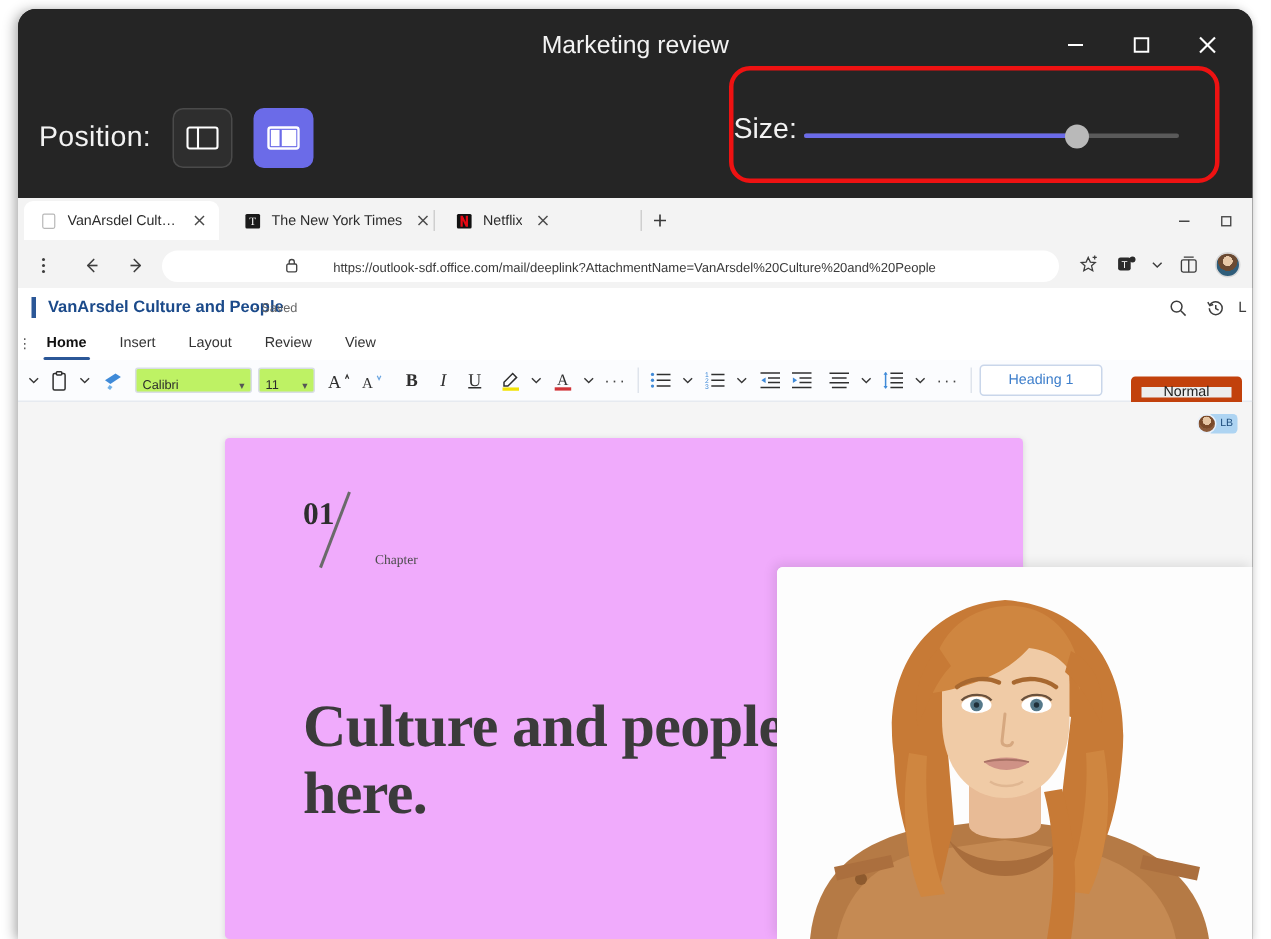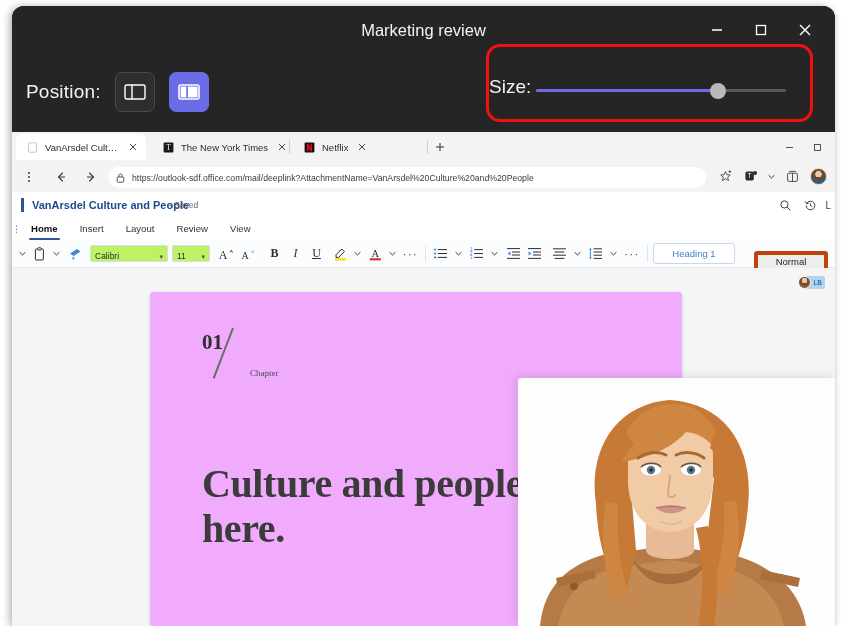--- a/index.html
+++ b/index.html
@@ -175,21 +175,22 @@
     display: flex; align-items: center; justify-content: center;
     color: #3d3d3d; flex: none;
   }
   .omnibox {
     position: absolute; left: 96px; top: 5px;
     width: 598px; height: 21px;
     background: #ffffff;
     border-radius: 11px;
     display: flex; align-items: center;
     padding: 0 8px;
-    gap: 7px;
+    gap: 23px;
+    justify-content: center;
   }
   .omnibox-url {
     font-size: 8.7px; color: #3a3a3a;
     white-space: nowrap; overflow: hidden;
     font-family: "Liberation Sans", sans-serif;
   }
   .addr-actions {
     position: absolute; right: 6px; top: 3px;
     display: flex; align-items: center; gap: 4px;
   }
@@ -292,21 +293,21 @@
   .rb-divider { width: 1px; height: 17px; background: #dfe4ec; margin: 0 5px; flex: none; }
   .style-box {
     height: 21px; border-radius: 3px;
     display: flex; align-items: center; justify-content: center;
     font-size: 9.5px; flex: none;
   }
   .style-heading {
     width: 82px; border: 1px solid #c9d6ea; background: #fff; color: #3d7ecb;
   }
   .style-normal {
-    width: 74px; border: 4px solid #c2410c; background: #eceded; color: #222; margin-top: 16px;
+    width: 74px; border: 7px solid #c2410c; background: #eceded; color: #222; margin-top: 16px;
   }
   .rb-ellipsis { letter-spacing: 1.5px; font-size: 11px; color: #444; }
 
   
   .canvas {
     position: absolute; left: 0; top: 76px;
     width: 823px; height: 358px;
     background: #f5f5f5;
   }
   .page {

